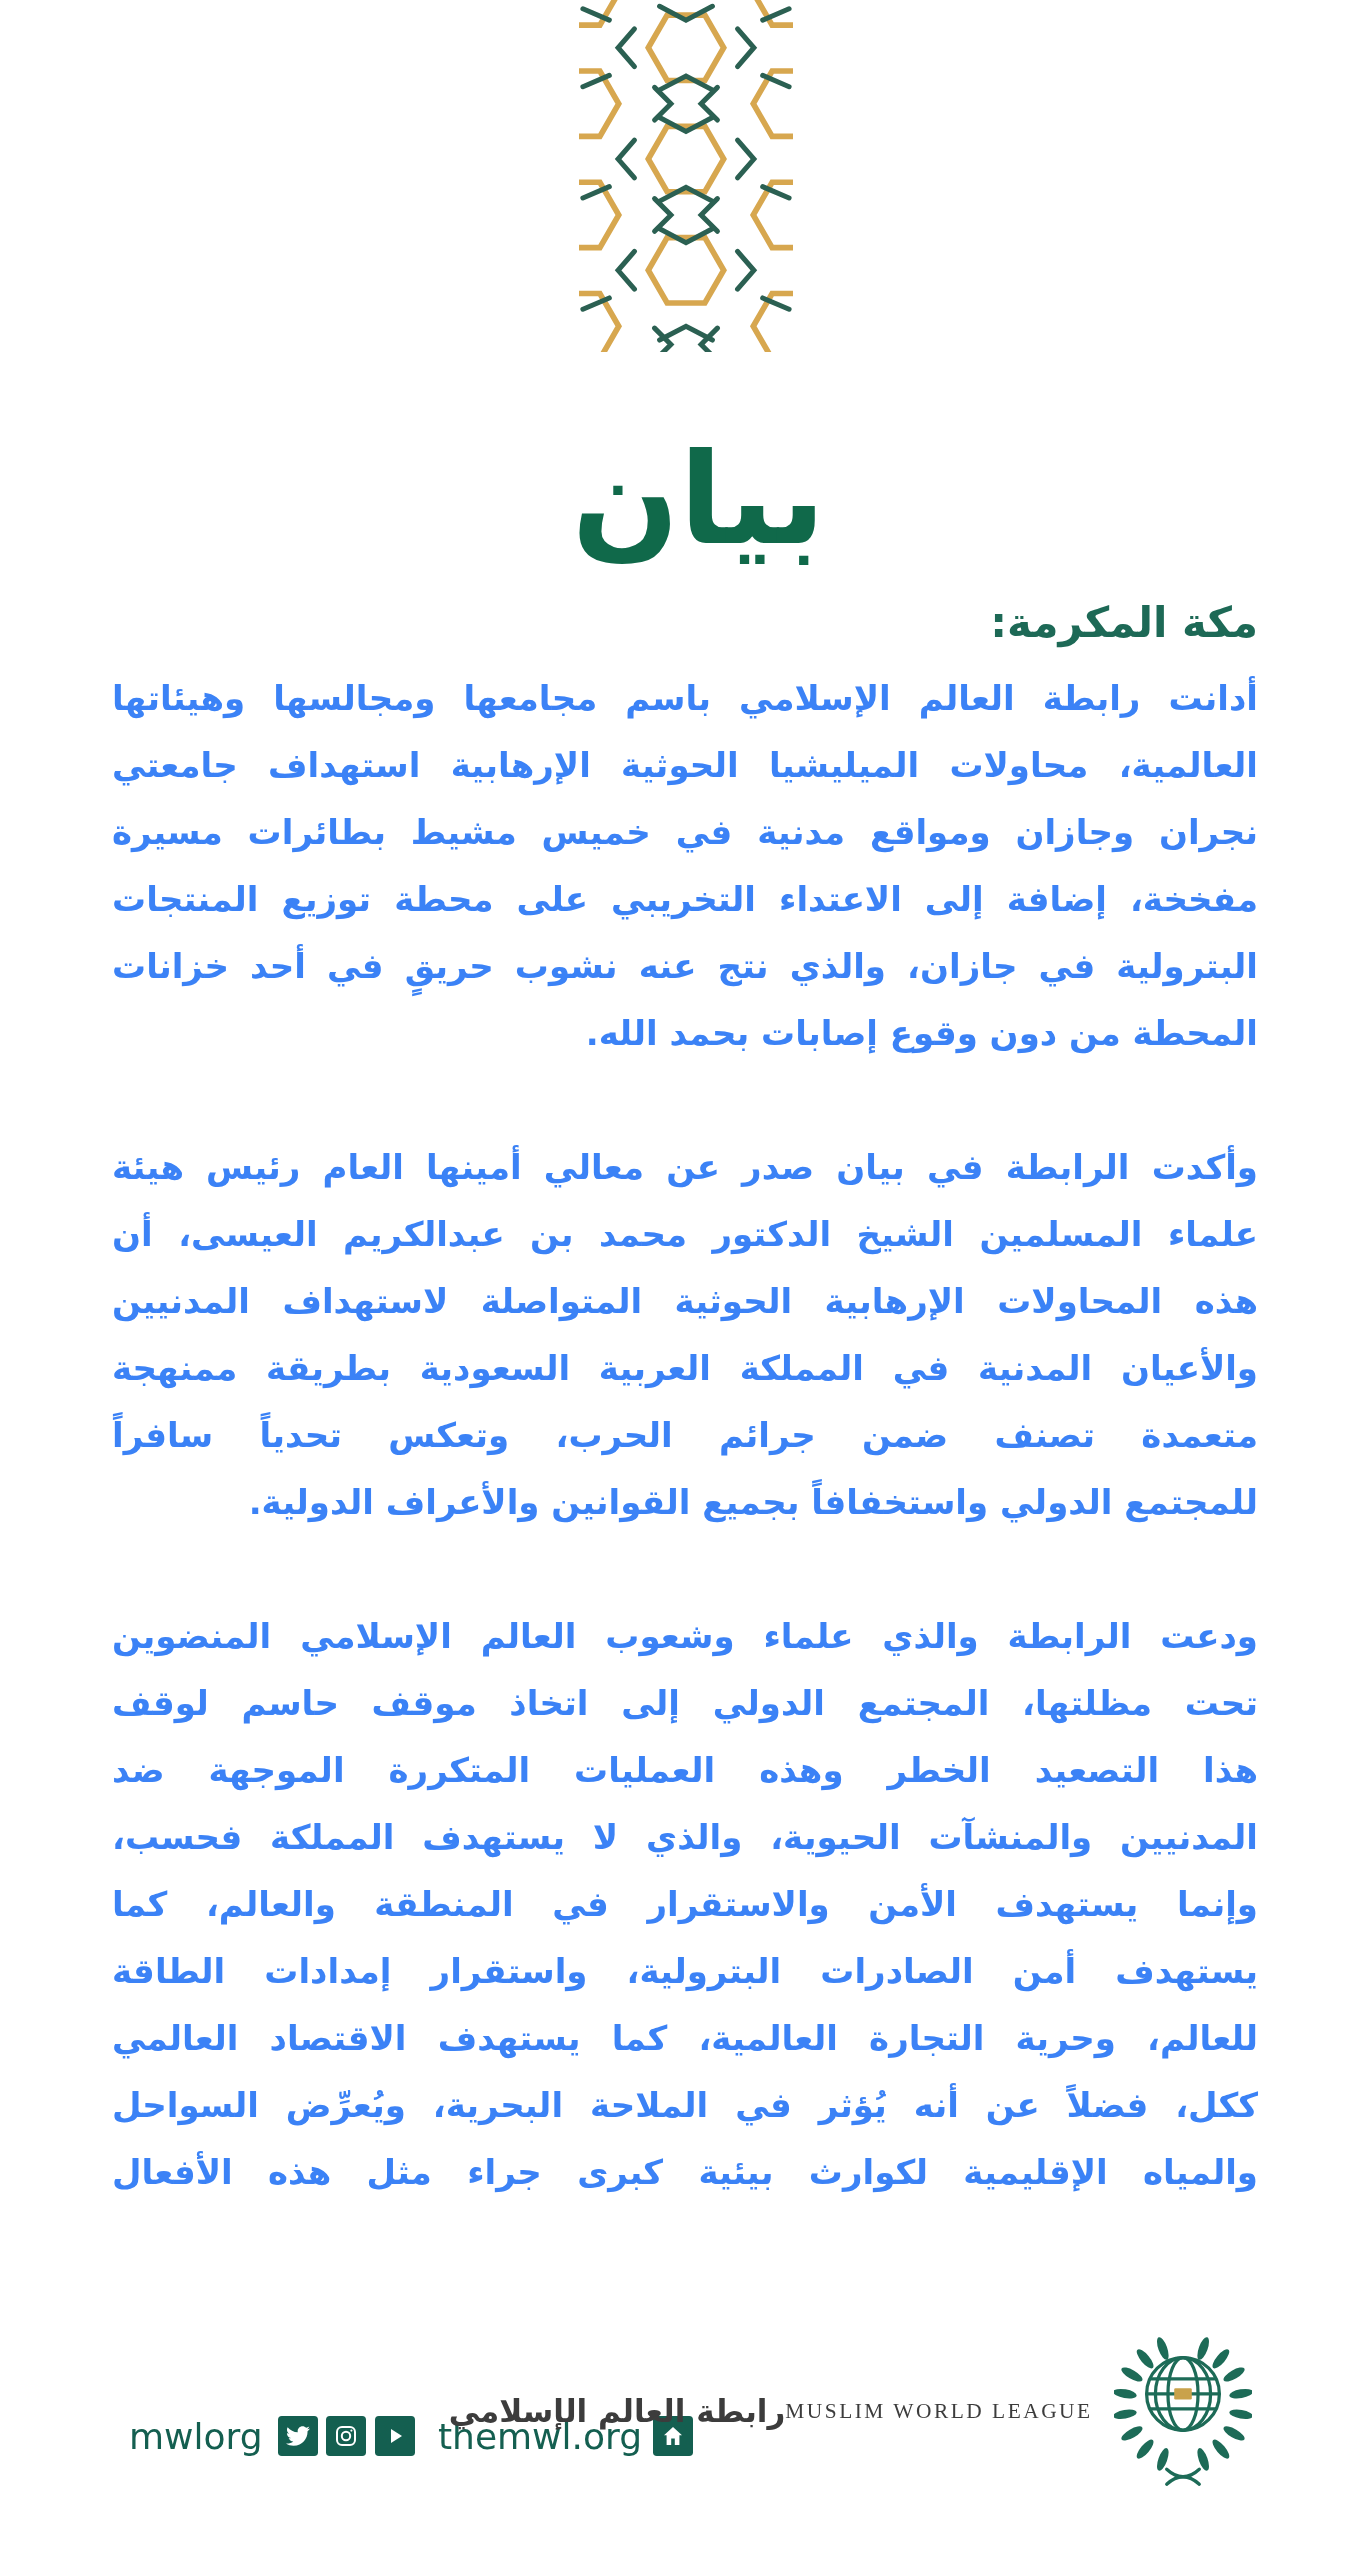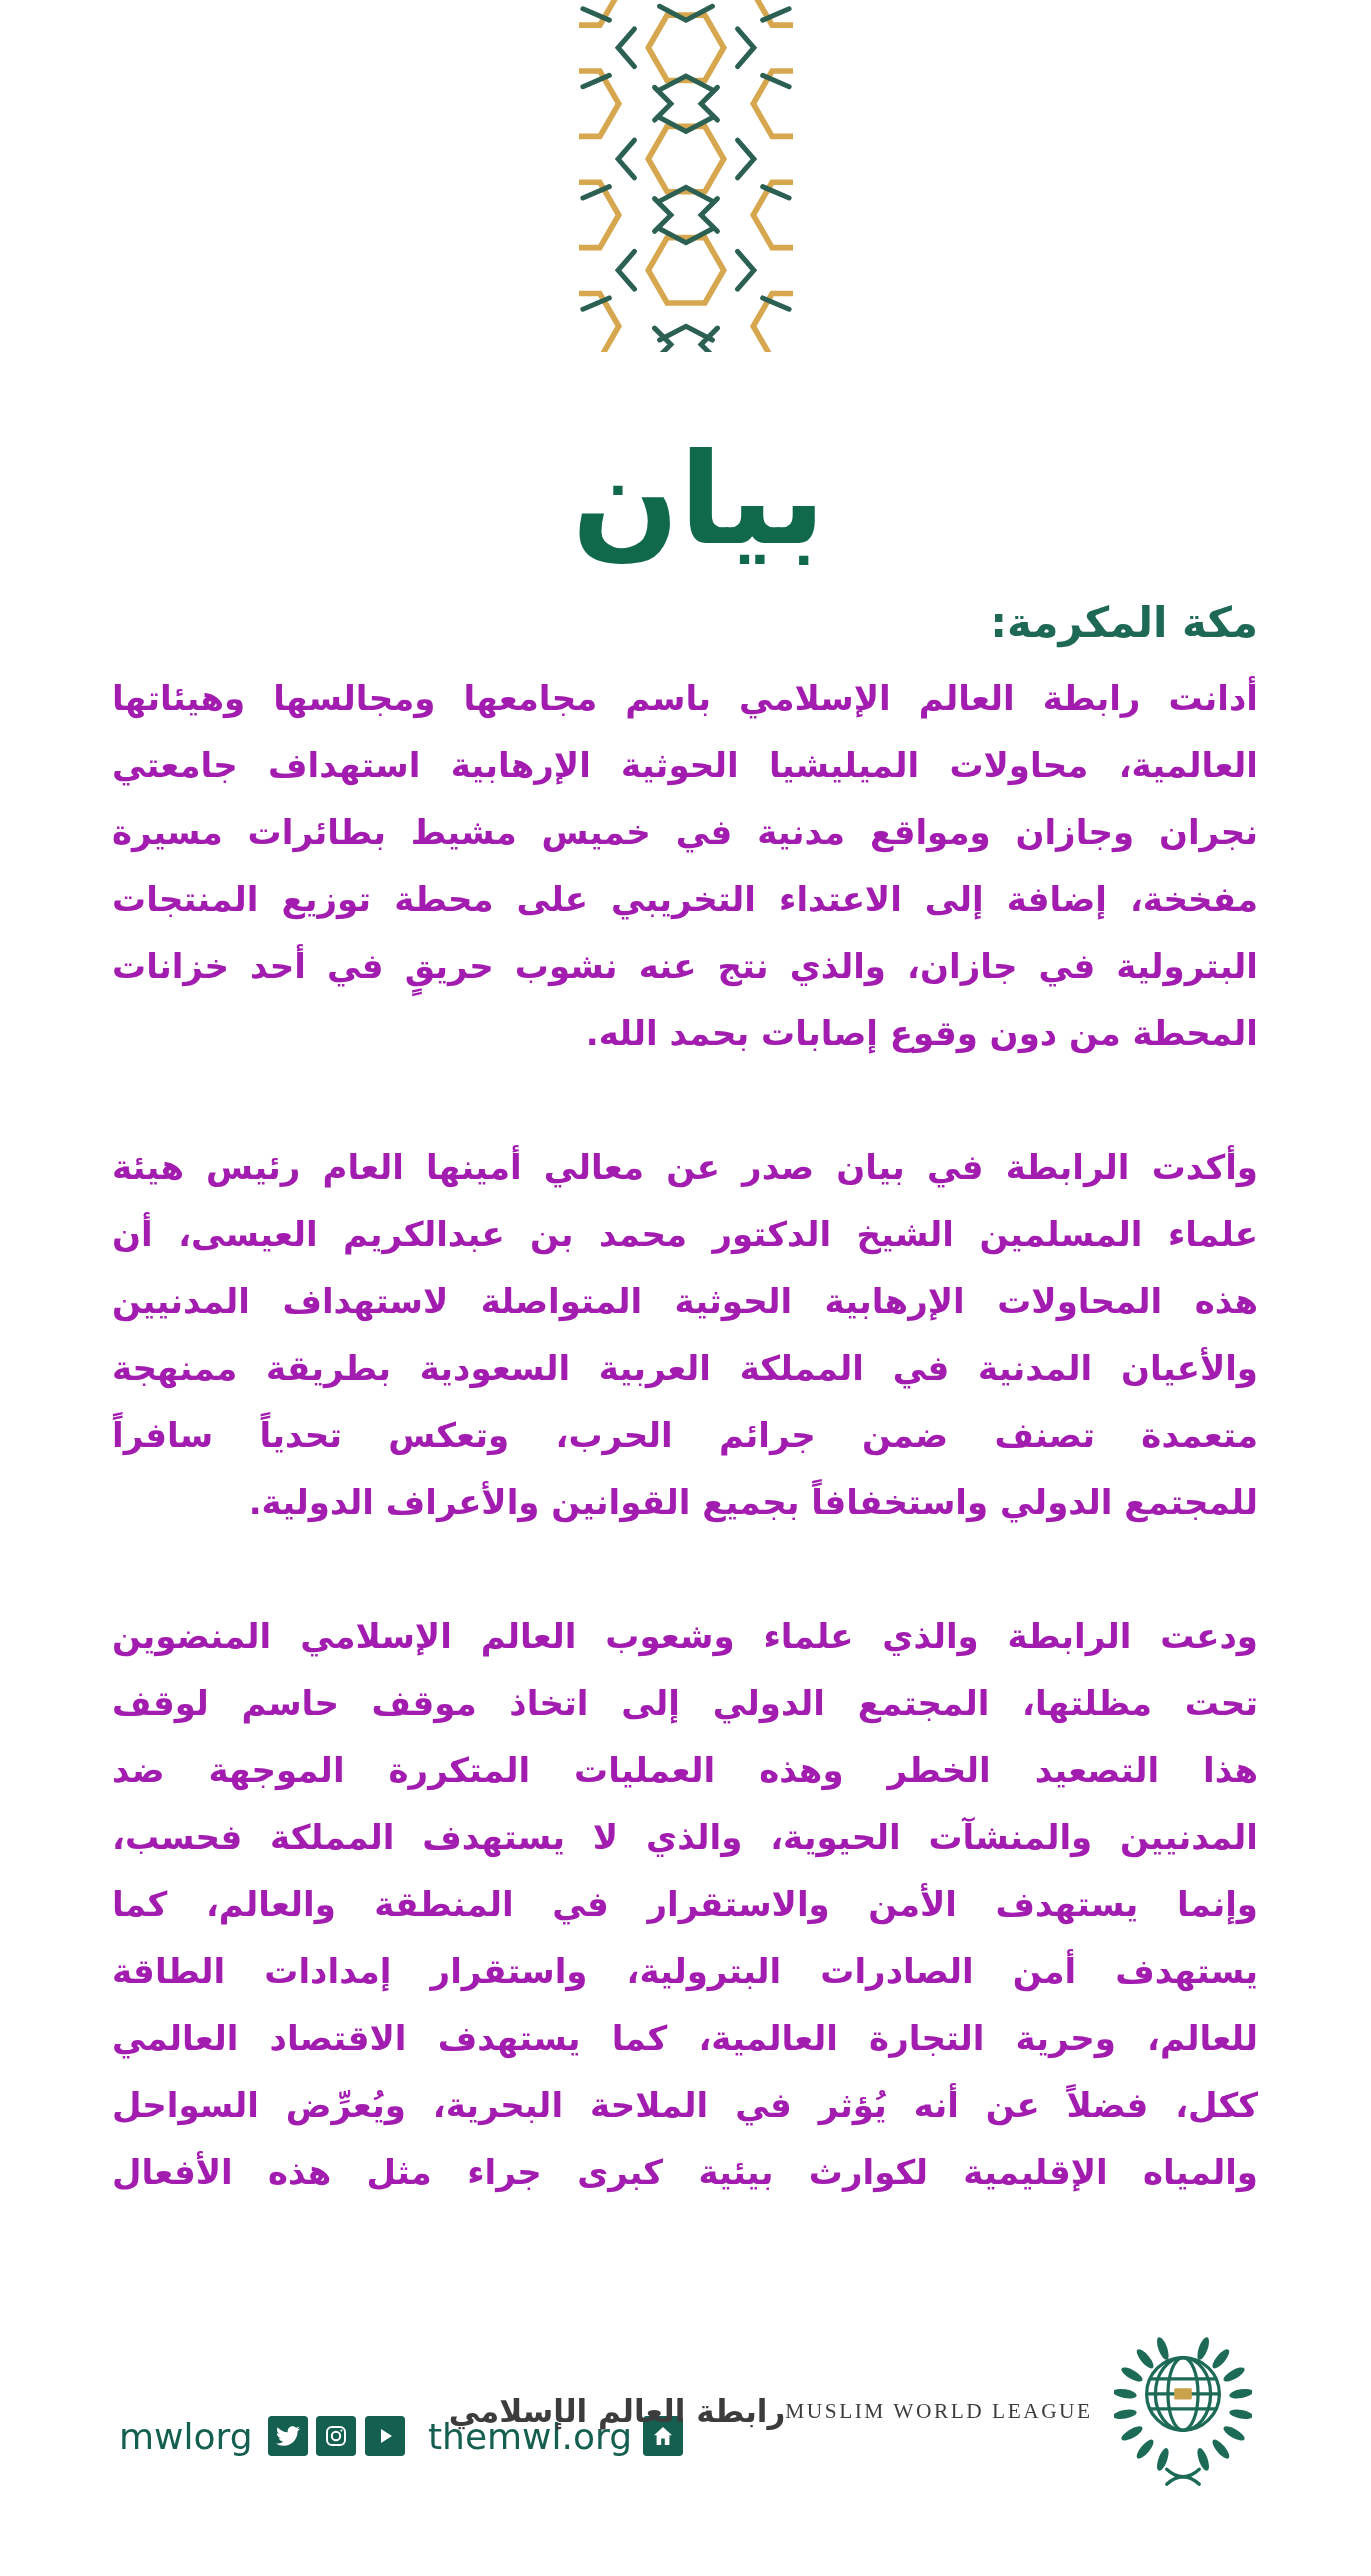--- a/index.html
+++ b/index.html
@@ -16,30 +16,30 @@
   }
   
   .content{position:absolute;top:596px;right:113px;width:1146px;direction:rtl;}
   .location-heading{
     color:#1d6956;font-size:42px;font-weight:bold;line-height:54px;
     margin:0 0 15px 0;text-align:right;
   }
   .para{margin:0 0 67px 0;padding:0;}
   .para:last-child{margin-bottom:0;}
   .line{
-    font-size:34px;font-weight:bold;color:#a21caf;
+    font-size:34px;font-weight:bold;color:#3b82f6;
     line-height:67px;height:67px;
     text-align:justify;text-align-last:justify;
     white-space:nowrap;
   }
   .line.last{text-align-last:right;white-space:normal;}
   
   .footer{position:absolute;top:2321px;left:0;width:1371px;height:201px;}
   .social-row{
-    position:absolute;left:119px;top:94px;height:42px;
+    position:absolute;left:129px;top:94px;height:42px;
     display:flex;align-items:center;direction:ltr;
   }
   .social-handle{color:#145f50;font-size:36px;font-weight:500;margin-right:15px;}
   .icon-box{
     width:40px;height:40px;border-radius:3.8px;background:#145f50;
     display:flex;align-items:center;justify-content:center;margin-right:8.8px;
   }
   .website{color:#145f50;font-size:36px;font-weight:500;margin:0 11.3px 0 14px;}
   .logo-group{
     position:absolute;right:119px;top:10px;display:flex;align-items:center;

